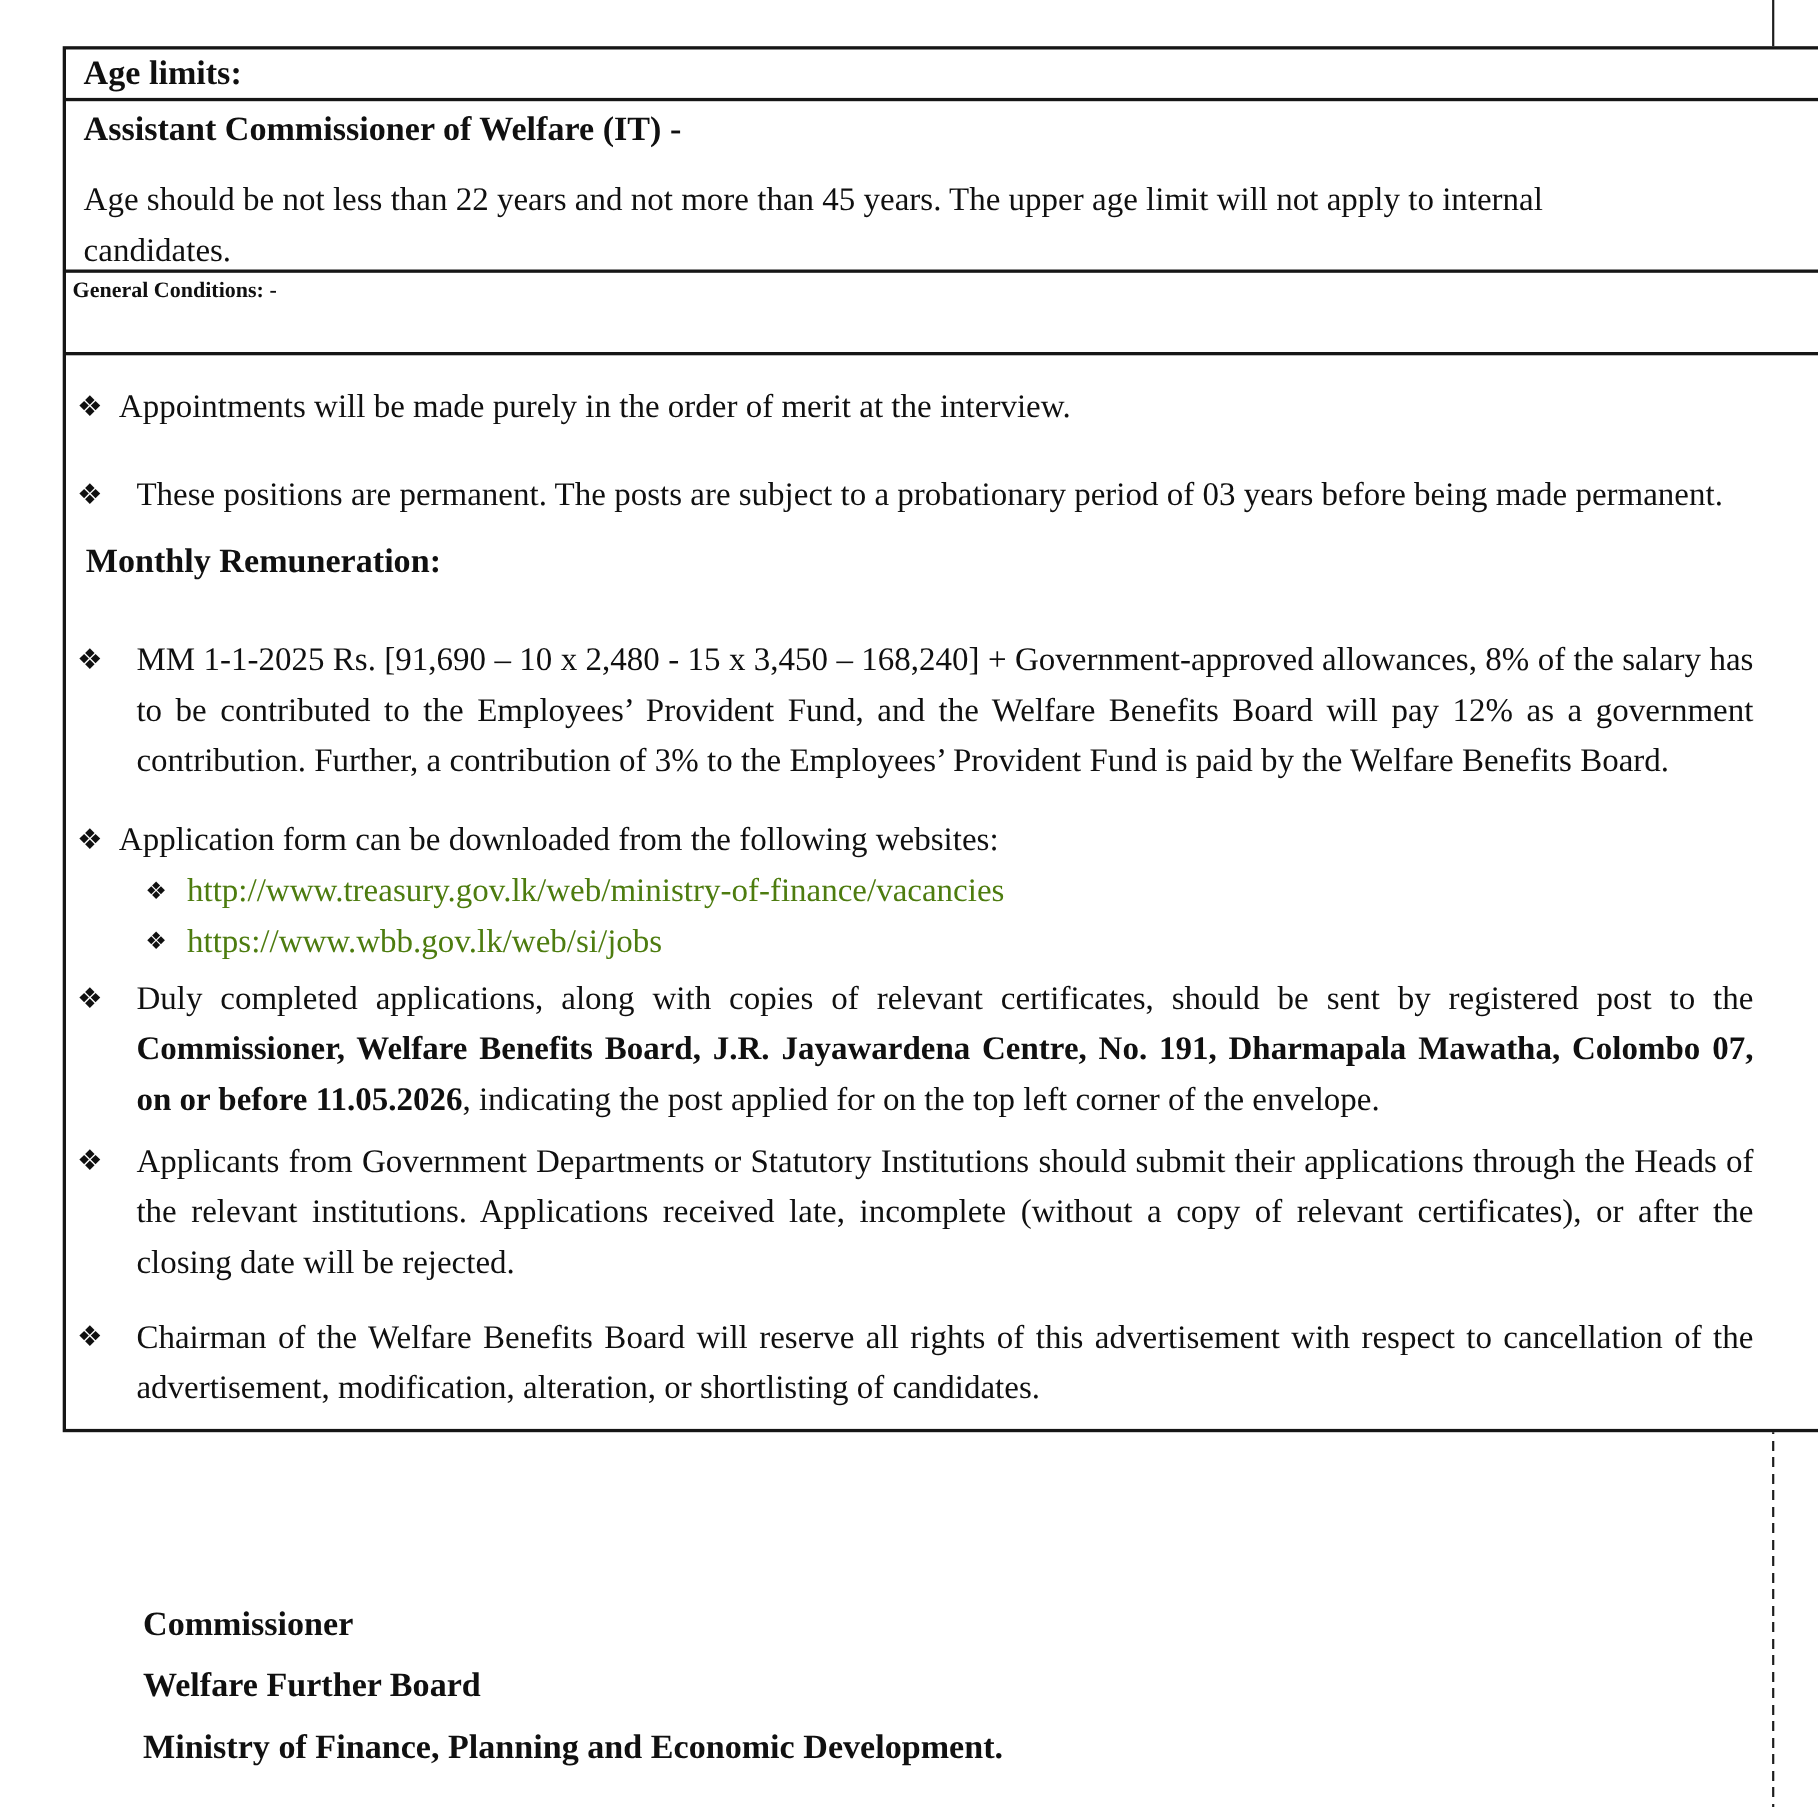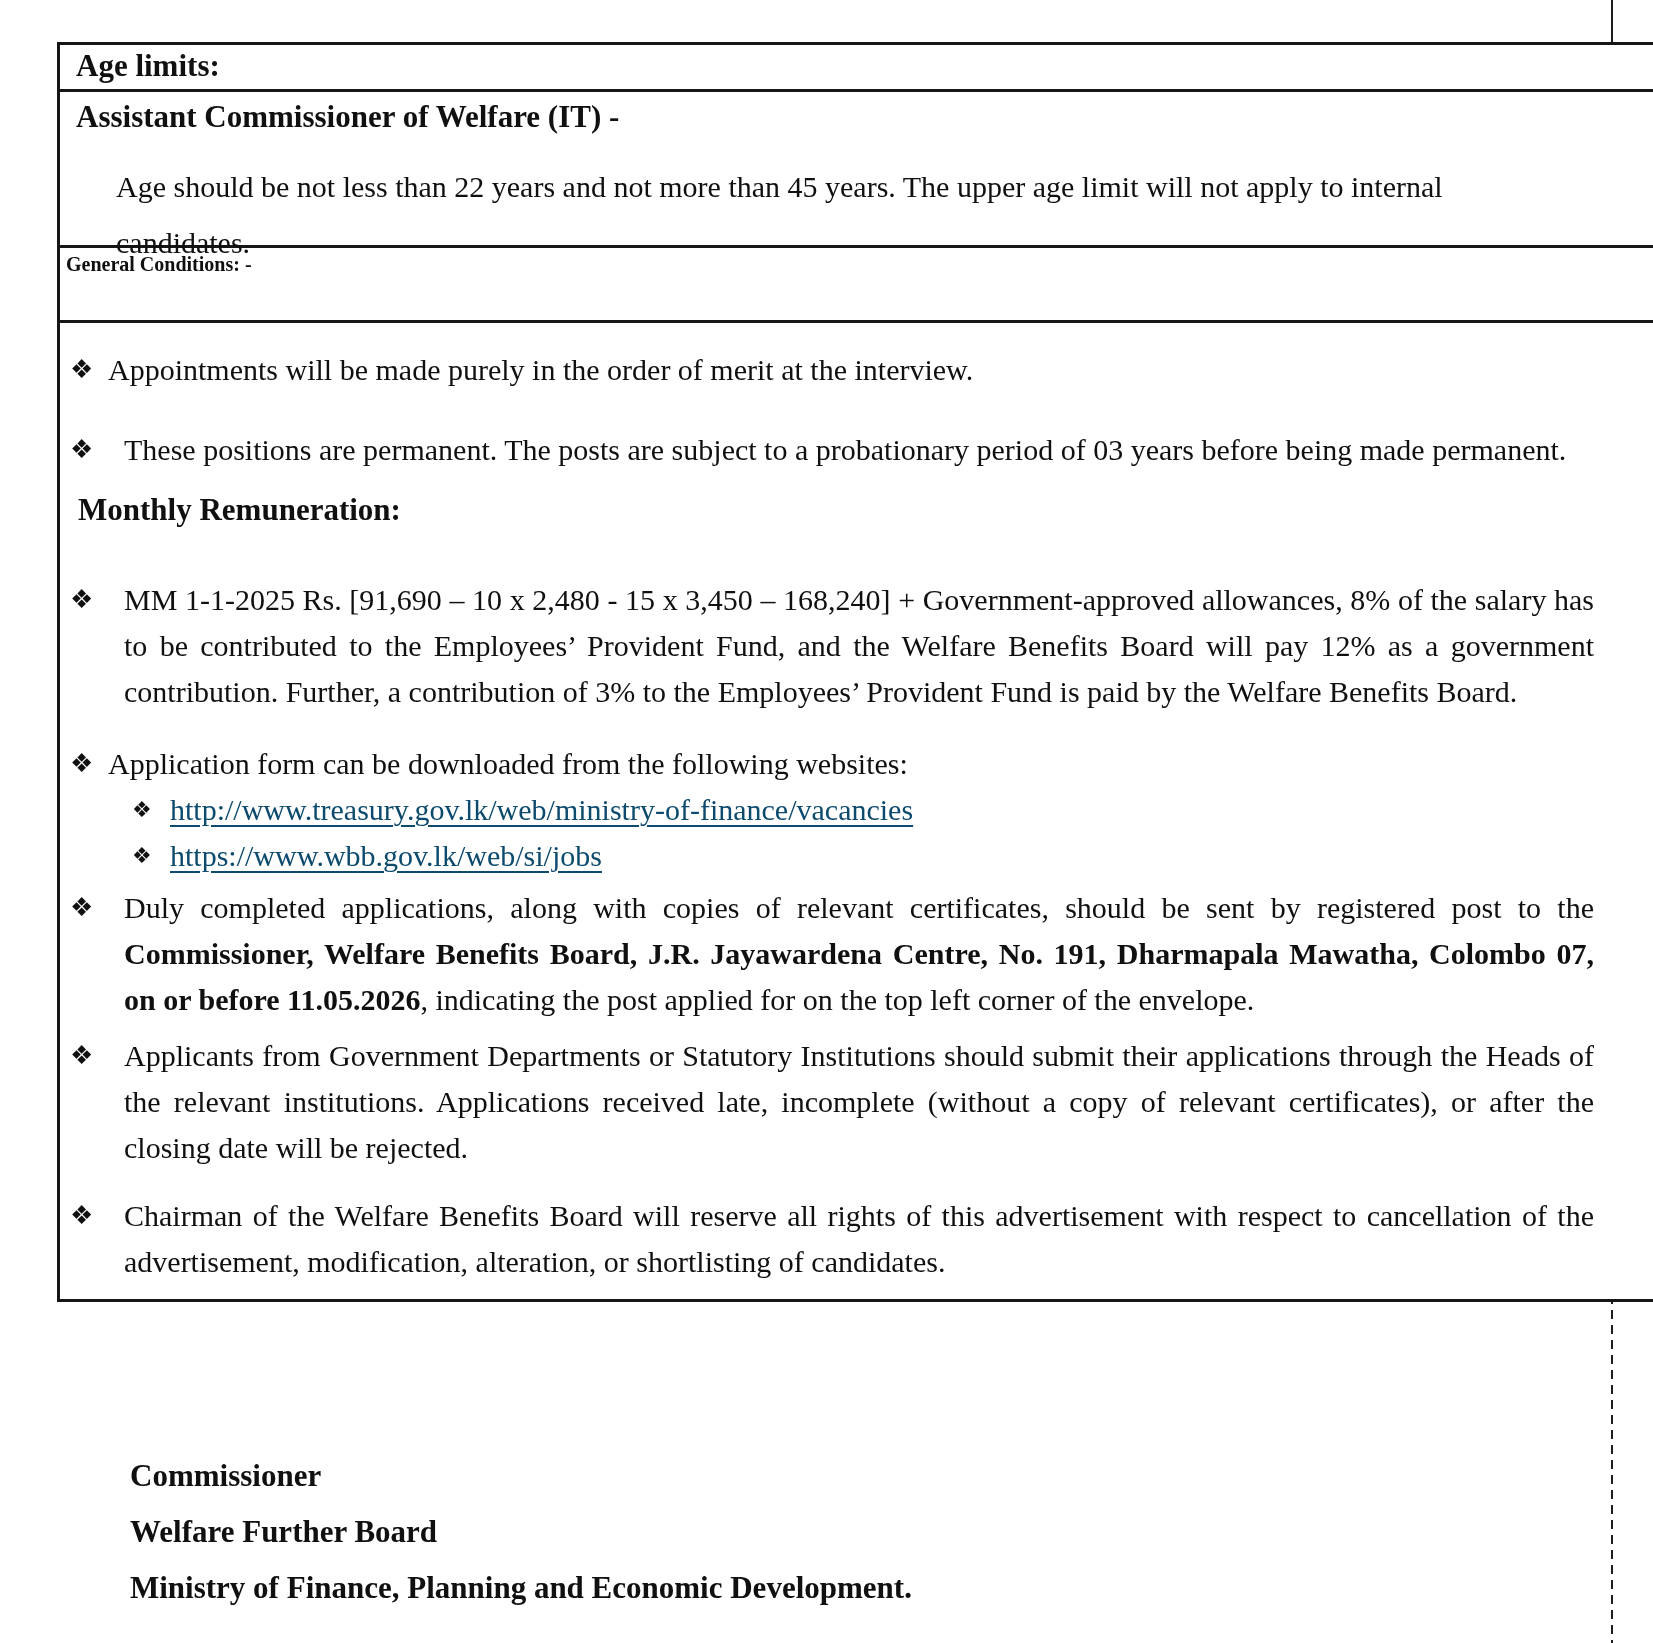--- a/index.html
+++ b/index.html
@@ -15,38 +15,38 @@
   .artifact-line.dashed {
     top:1160px; height:483px;
     background:repeating-linear-gradient(to bottom,#1d1d1d 0 9px,transparent 9px 15px);
   }
   .doc-table { position:absolute; left:57px; top:42px; width:1632px; border:3px solid #161616; background:#fff; }
   .row { border-top:3px solid #161616; }
   .row:first-child { border-top:none; }
   .row-age { height:44px; padding:3px 16px; font-weight:bold; font-size:31px; }
   .row-post { height:156px; padding:7px 16px; font-size:30px; }
   .post-title { font-weight:bold; font-size:31px; margin-bottom:24px; }
-  .post-text { margin-left:40px; line-height:56px; max-width:1372px; }
+  .post-text { line-height:46px; max-width:1372px; }
   .row-general { height:75px; padding:5px 6px; font-weight:bold; font-size:20px; }
   .row-main { padding:24px 92px 14px 10px; font-size:30px; }
   .bullet-row { display:flex; line-height:46px; }
   .glyph { flex:0 0 38px; width:38px; font-size:26px; color:#101010; }
   .bullet-text { flex:1; }
   .justify { text-align:justify;margin-left:16px; }
   .mr-heading { margin-top:14px; margin-left:8px; font-weight:bold; font-size:31px; line-height:46px; }
   .m-b2 { margin-top:34px; }
   .m-b3 { margin-top:44px; }
   .m-b4 { margin-top:26px; }
   .m-b5 { margin-top:6px; }
   .m-b6 { margin-top:10px; }
   .m-b7 { margin-top:22px; }
   .sub { margin-left:62px; }
   .sub .glyph { font-size:22px; }
   .doc-link {
-    color:#0c4a6e; text-decoration:underline;
+    color:#4d7c0f; 
     text-decoration-thickness:2px; text-underline-offset:5px;
   }
   .bold-inline { font-weight:bold; }
   .signature { position:absolute; left:130px; top:1448px; font-weight:bold; font-size:31px; line-height:56px; }
 </style>
 </head>
 <body>
 
 <div class="page">
 

